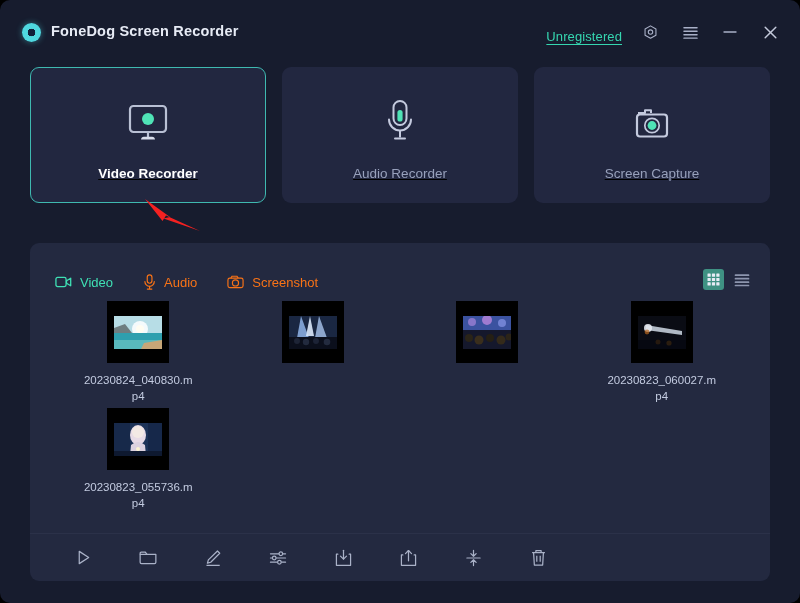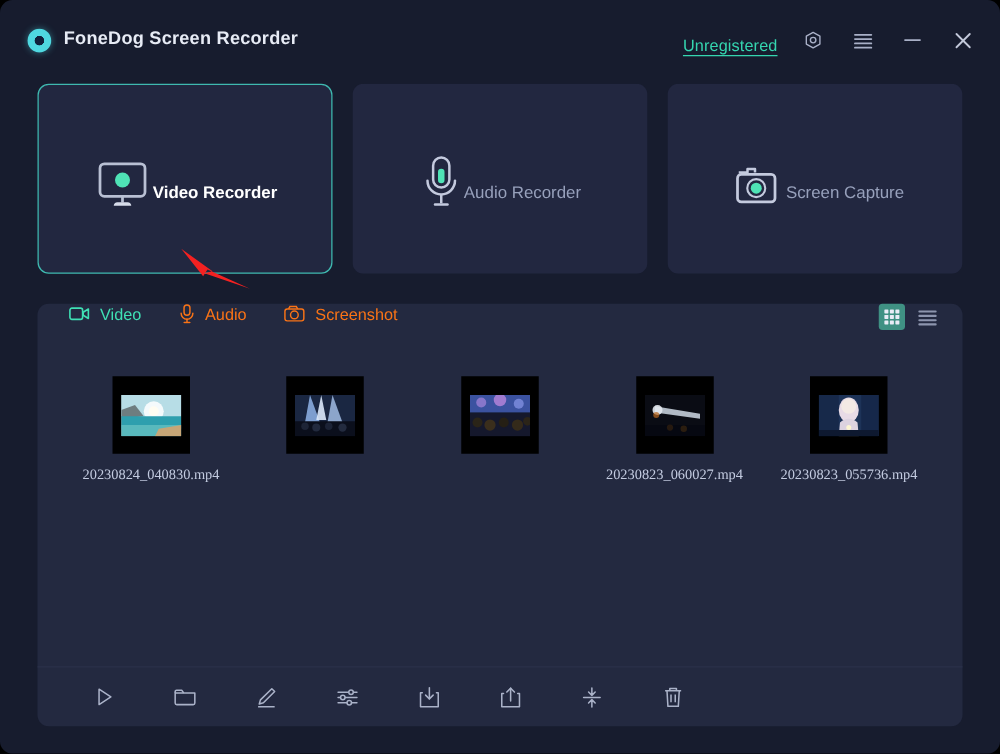--- a/index.html
+++ b/index.html
@@ -47,28 +47,29 @@
   .tb-icon.close { color: #c3c9da; }
 
   
   .modes {
     display: flex; gap: 16px;
     padding: 0 30px;
     margin-top: 3px;
   }
   .mode-card {
     flex: 1 1 0;
-    height: 152px;
+    height: 136px;
     background: #222740;
     border: 1px solid transparent;
     border-radius: 9px;
-    display: flex; flex-direction: row;
+    display: flex; flex-direction: column;
     align-items: center; justify-content: center;
     cursor: pointer;
     position: relative;
+    text-decoration: underline;
   }
   .mode-card.active {
     border-color: #3fb9b0;
     background: #222740;
   }
   .mode-icon { height: 56px; display: flex; align-items: flex-end; justify-content: center; }
   .mode-label {
     margin-top: 20px;
     font-size: 13.5px;
     color: #97a0bb;
@@ -81,45 +82,44 @@
   
   .panel {
     position: absolute;
     left: 30px; right: 30px; top: 243px; bottom: 22px;
     background: #232940;
     border-radius: 9px;
     display: flex; flex-direction: column;
   }
   .panel-head {
     height: 47px;
-    display: flex; align-items: flex-start;
+    display: flex; align-items: flex-end;
     padding: 0 18px 0 25px;
   }
   .tabs { display: flex; align-items: center; gap: 30px; }
   .tab {
     display: flex; align-items: center; gap: 8px;
     font-size: 13px; color: #f97316; cursor: pointer;
   }
   .tab.active { color: #3fe0b4; }
   .tab .ti { display: flex; align-items: center; }
   .view-toggle { margin-left: auto; display: flex; align-items: center; gap: 7px; }
   .vt-btn {
     width: 21px; height: 21px; border-radius: 3px;
     display: flex; align-items: center; justify-content: center;
     cursor: pointer;
   }
   .vt-btn.active { background: #3f9183; }
 
   .panel-body { flex: 1; padding: 11px 22px 0 22px; overflow: hidden; }
   .grid {
     display: grid;
-    grid-template-columns: repeat(5, 1fr);
-    gap: 17px 2px;
+    grid-template-columns: repeat(4, 1fr);
+    gap: 4px 2px;
     align-content: start;
-    font-family: Liberation Serif, serif;
   }
   .item { display: flex; flex-direction: column; align-items: center; cursor: pointer; }
   .thumb {
     width: 62px; height: 62px;
     background: #000;
     display: flex; align-items: center; justify-content: center;
     overflow: hidden;
   }
   .thumb-inner { width: 48px; height: 33px; display:block; }
   .fname {

